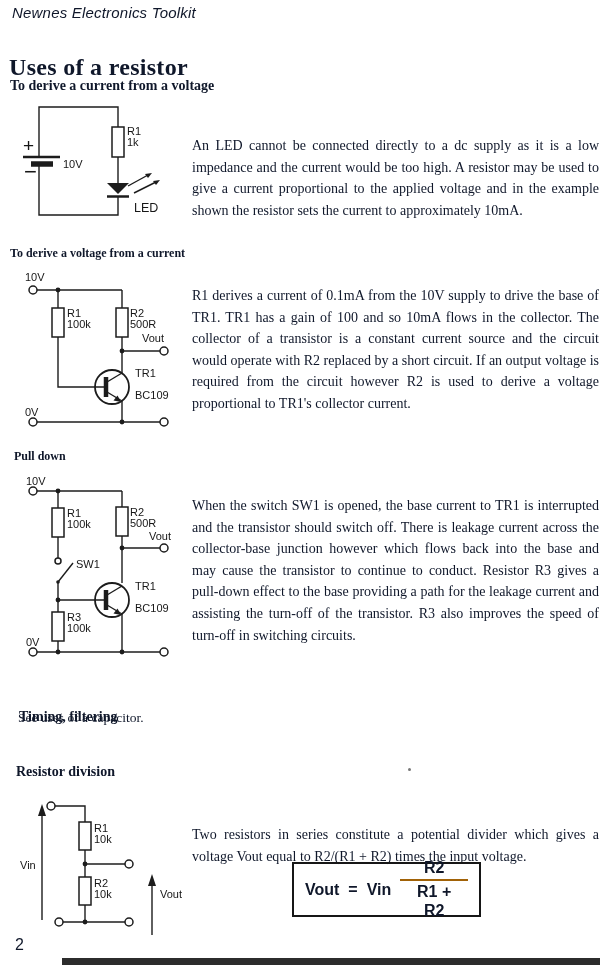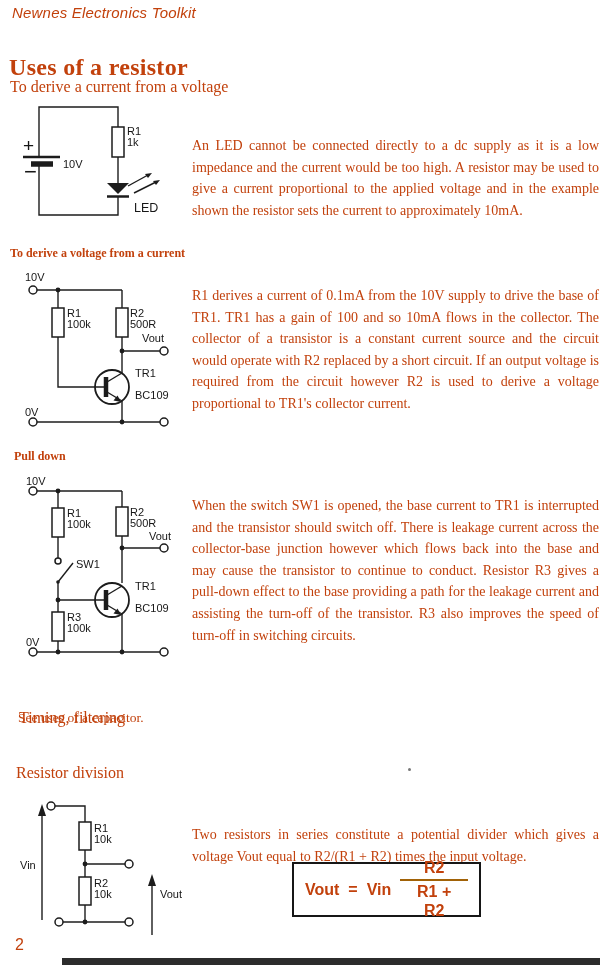--- a/index.html
+++ b/index.html
@@ -1,21 +1,21 @@
 <!DOCTYPE html>
 <html><head>
 <meta charset="utf-8">
 <style>
   html,body{margin:0;padding:0;background:#e8e8e8;}
   .page{position:relative;width:600px;height:966px;background:#ffffff;
-        font-family:"Liberation Serif",serif;color:#c2410c;overflow:hidden;}
+        font-family:"Liberation Serif",serif;color:#0f172a;overflow:hidden;}
   .abs{position:absolute;}
   .hdr{font-family:"Liberation Sans",sans-serif;font-style:italic;font-size:15px;letter-spacing:.2px;}
   .h1{font-weight:bold;font-size:24px;letter-spacing:.3px;}
-  .h2{font-weight:normal;font-size:16px;}
+  .h2{font-weight:bold;font-size:14px;}
   .h2b{font-weight:bold;font-size:12px;}
   .para{font-size:14px;line-height:21.6px;text-align:justify;}
   .small{font-size:13.5px;}
   .pageno{font-family:"Liberation Sans",sans-serif;font-size:16px;}
   svg text{font-family:"Liberation Sans",sans-serif;font-size:11px;fill:#161616;}
   .wire{stroke:#1c1c1c;stroke-width:1.4;fill:none;}
   .thick{stroke:#1c1c1c;stroke-width:4.5;fill:none;}
   .comp{stroke:#1c1c1c;stroke-width:1.5;fill:#ffffff;}
   .tcirc{stroke:#1c1c1c;stroke-width:1.8;fill:none;}
   .dot{fill:#1c1c1c;stroke:none;}

